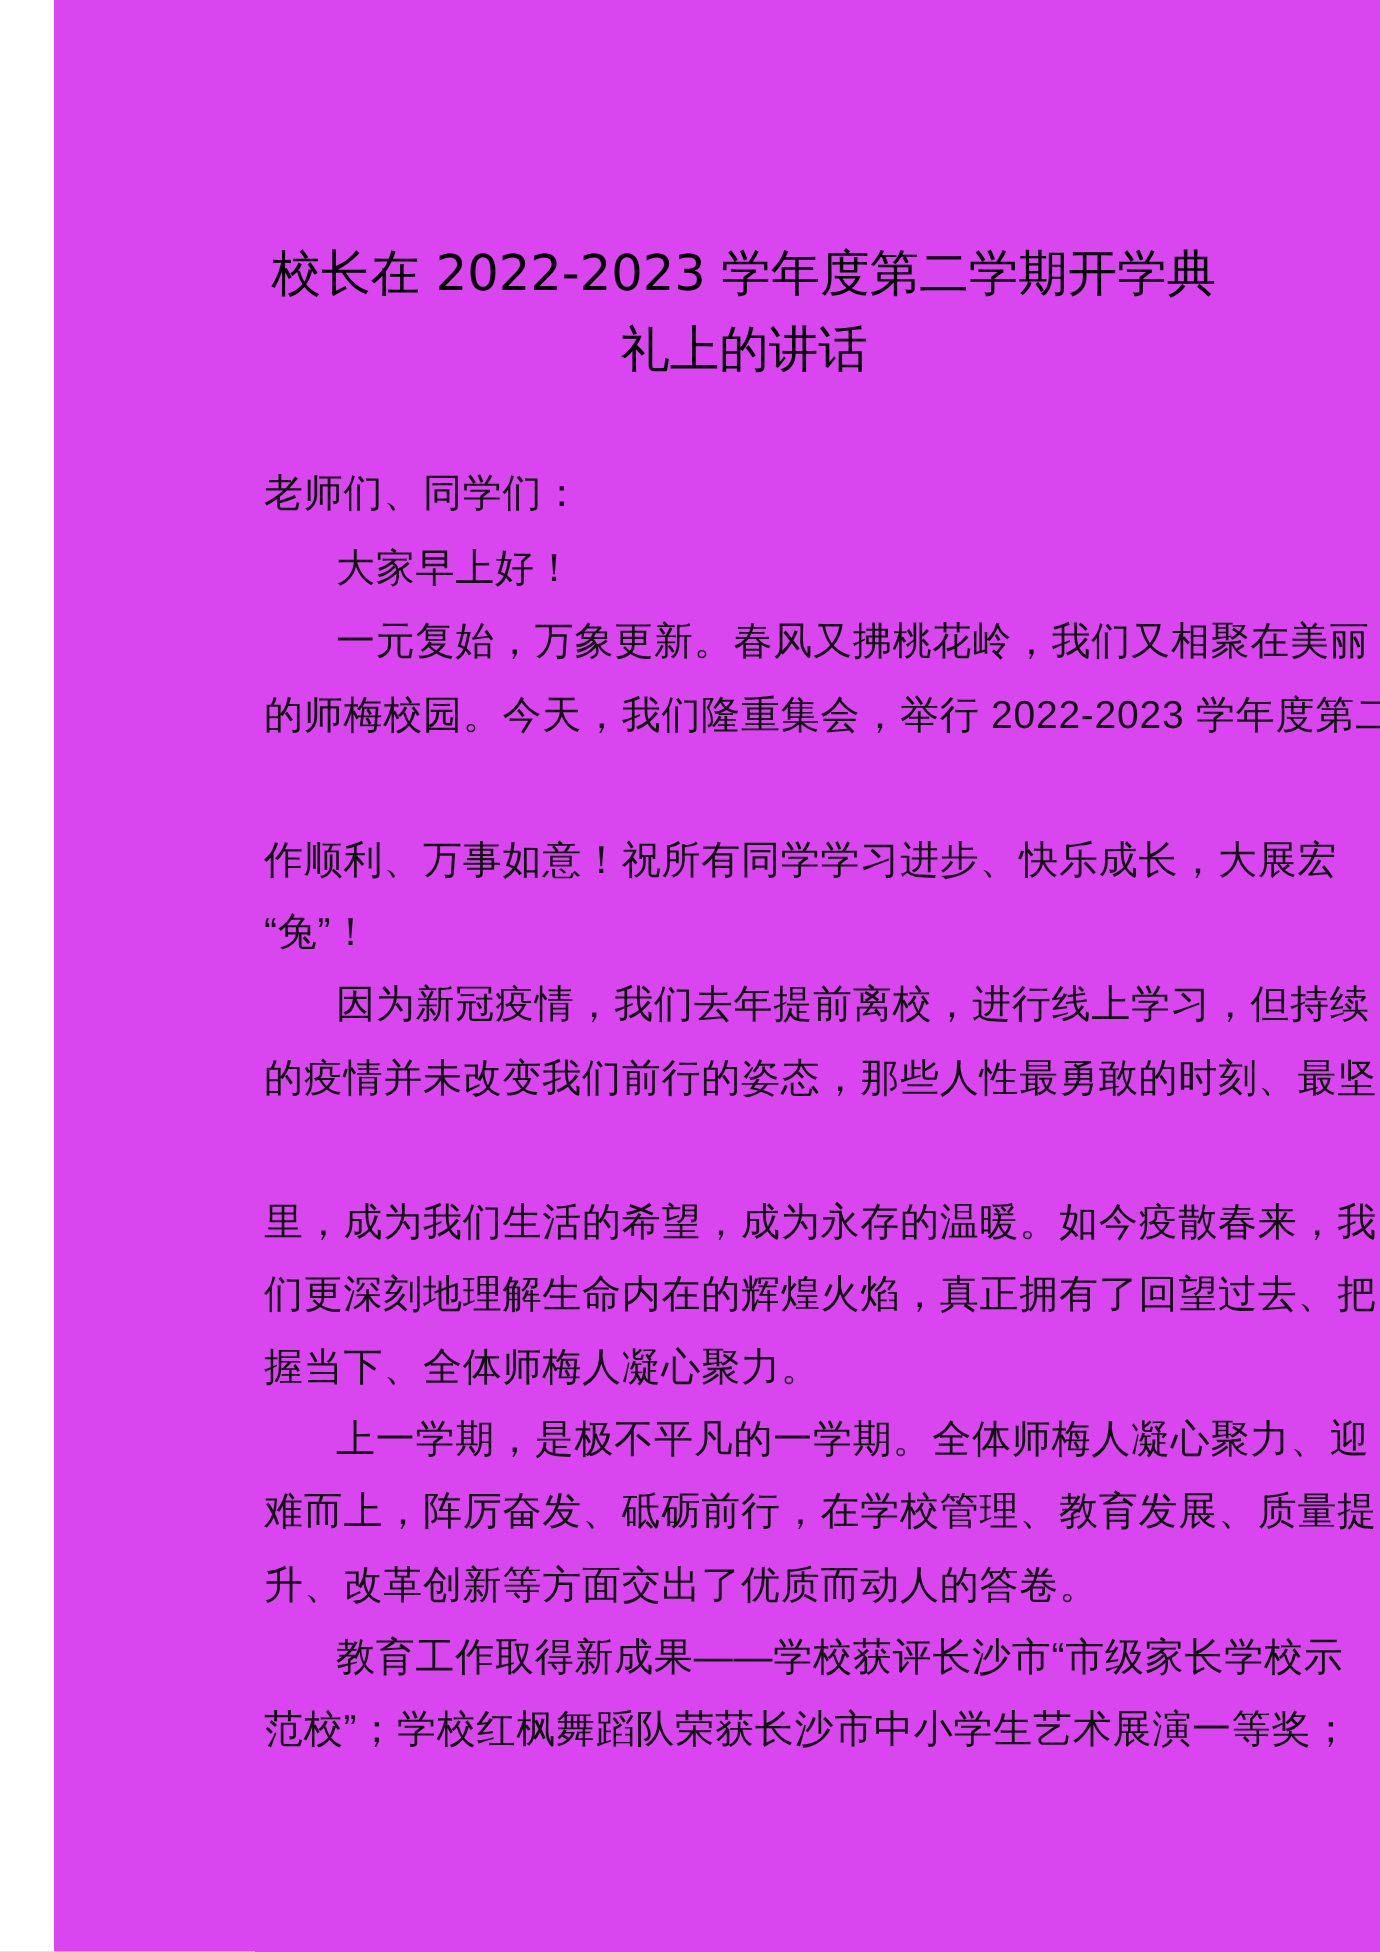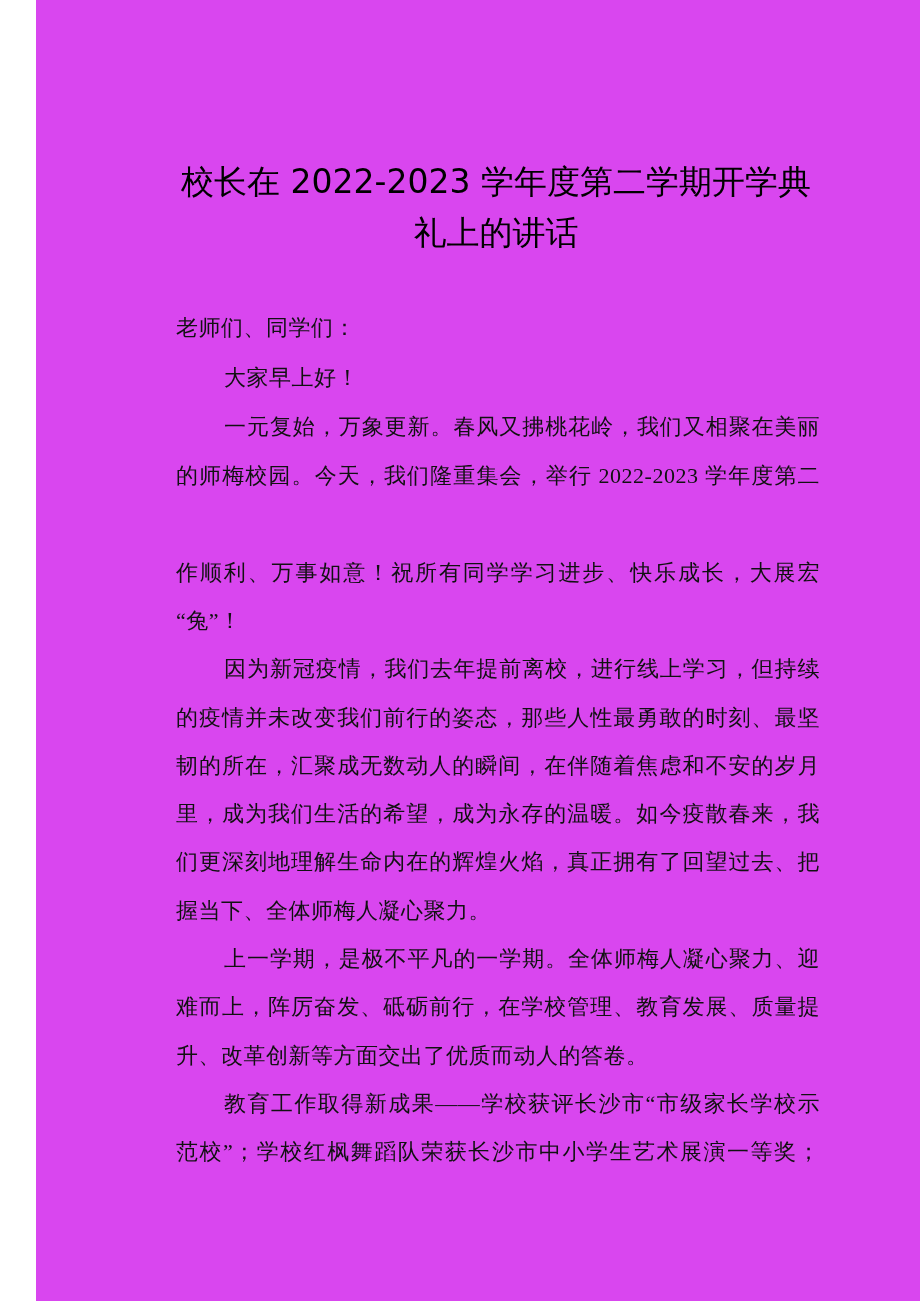--- a/index.html
+++ b/index.html
@@ -33,22 +33,22 @@
       white-space: nowrap;
     }
     .title.l1 { top: 162px; }
     .title.l2 { top: 213px; text-align: center; }
 
     .line {
       position: absolute;
       left: 140px;
       width: 644px;
       height: 34px;
-      font-family: Liberation Serif, serif;
-      font-size: 22px;
+      font-family: Liberation Sans, sans-serif;
+      font-size: 26px;
       line-height: 34px;
       color: #111111;
       white-space: nowrap;
       text-align: justify;
       text-align-last: justify;
       letter-spacing: 0.5px;
     }
     .line.indent { left: 188px; width: 596px; }
     .line.last { text-align-last: left; }
   </style>
@@ -64,21 +64,20 @@
 
   <div class="line indent last" style="top:361px">大家早上好！</div>
 
   <div class="line indent" style="top:410px">一元复始，万象更新。春风又拂桃花岭，我们又相聚在美丽</div>
   <div class="line" style="top:459px">的师梅校园。今天，我们隆重集会，举行 2022-2023 学年度第二</div>
   <div class="line" style="top:556px">作顺利、万事如意！祝所有同学学习进步、快乐成长，大展宏</div>
   <div class="line last" style="top:604px">“兔”！</div>
 
   <div class="line indent" style="top:652px">因为新冠疫情，我们去年提前离校，进行线上学习，但持续</div>
   <div class="line" style="top:701px">的疫情并未改变我们前行的姿态，那些人性最勇敢的时刻、最坚</div>
-  <div class="line" style="top:749px">韧的所在，汇聚成无数动人的瞬间，在伴随着焦虑和不安的岁月</div>
   <div class="line" style="top:797px">里，成为我们生活的希望，成为永存的温暖。如今疫散春来，我</div>
   <div class="line" style="top:845px">们更深刻地理解生命内在的辉煌火焰，真正拥有了回望过去、把</div>
   <div class="line last" style="top:894px">握当下、全体师梅人凝心聚力。</div>
 
   <div class="line indent" style="top:942px">上一学期，是极不平凡的一学期。全体师梅人凝心聚力、迎</div>
   <div class="line" style="top:990px">难而上，阵厉奋发、砥砺前行，在学校管理、教育发展、质量提</div>
   <div class="line last" style="top:1039px">升、改革创新等方面交出了优质而动人的答卷。</div>
 
   <div class="line indent" style="top:1087px">教育工作取得新成果——学校获评长沙市“市级家长学校示</div>
   <div class="line" style="top:1135px">范校”；学校红枫舞蹈队荣获长沙市中小学生艺术展演一等奖；</div>

